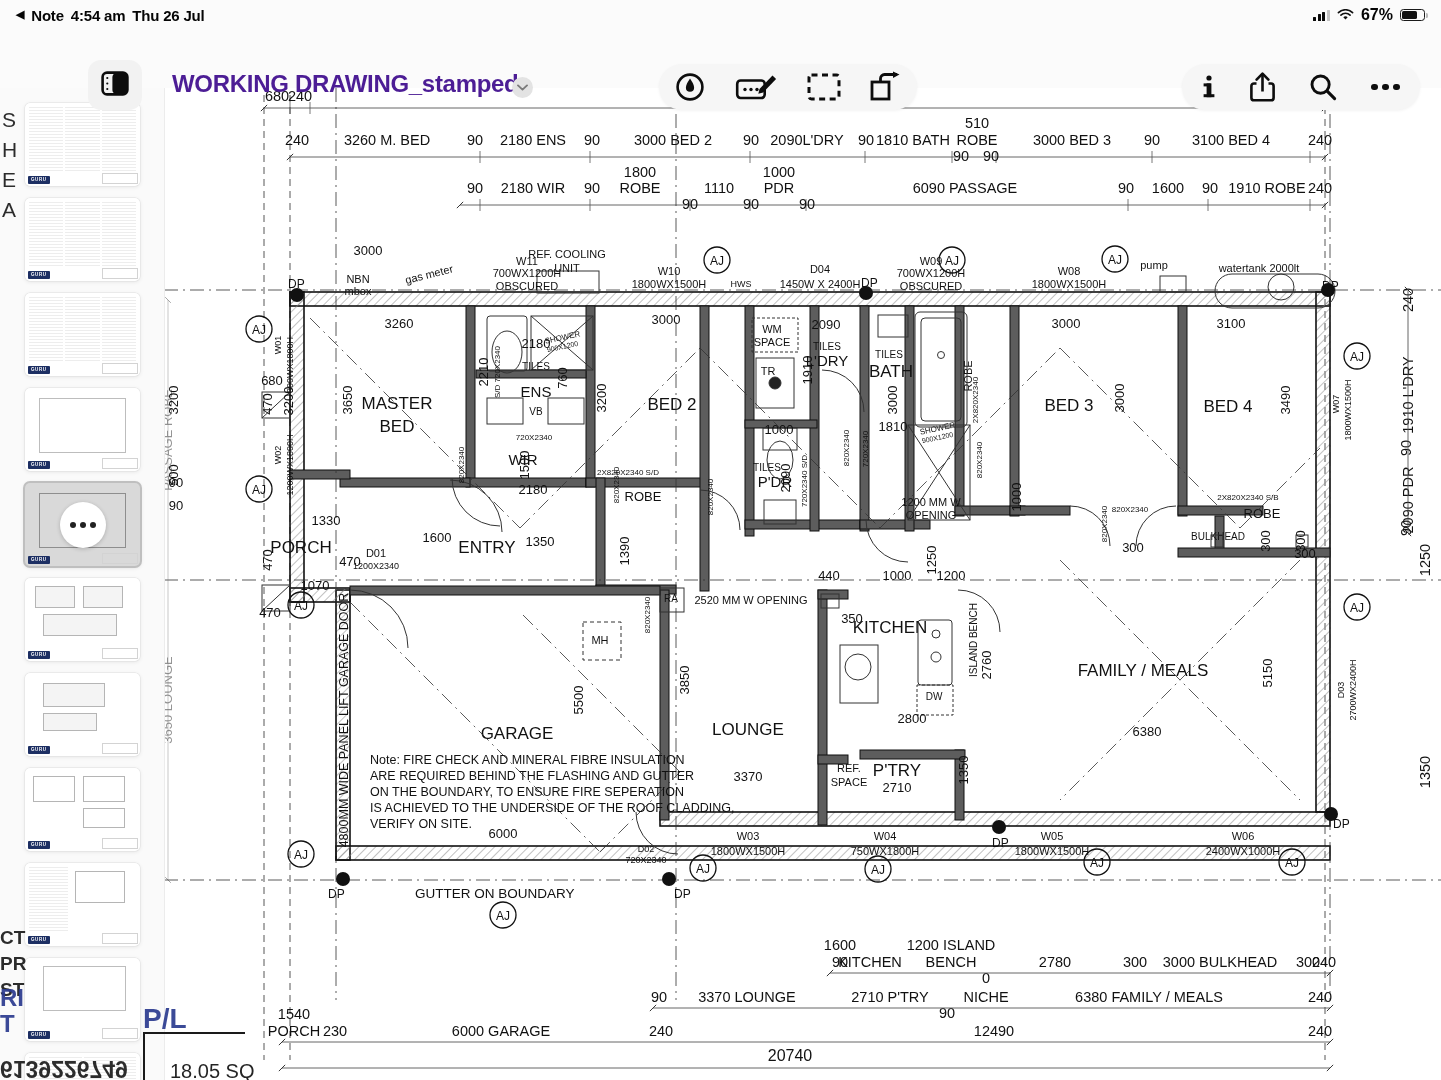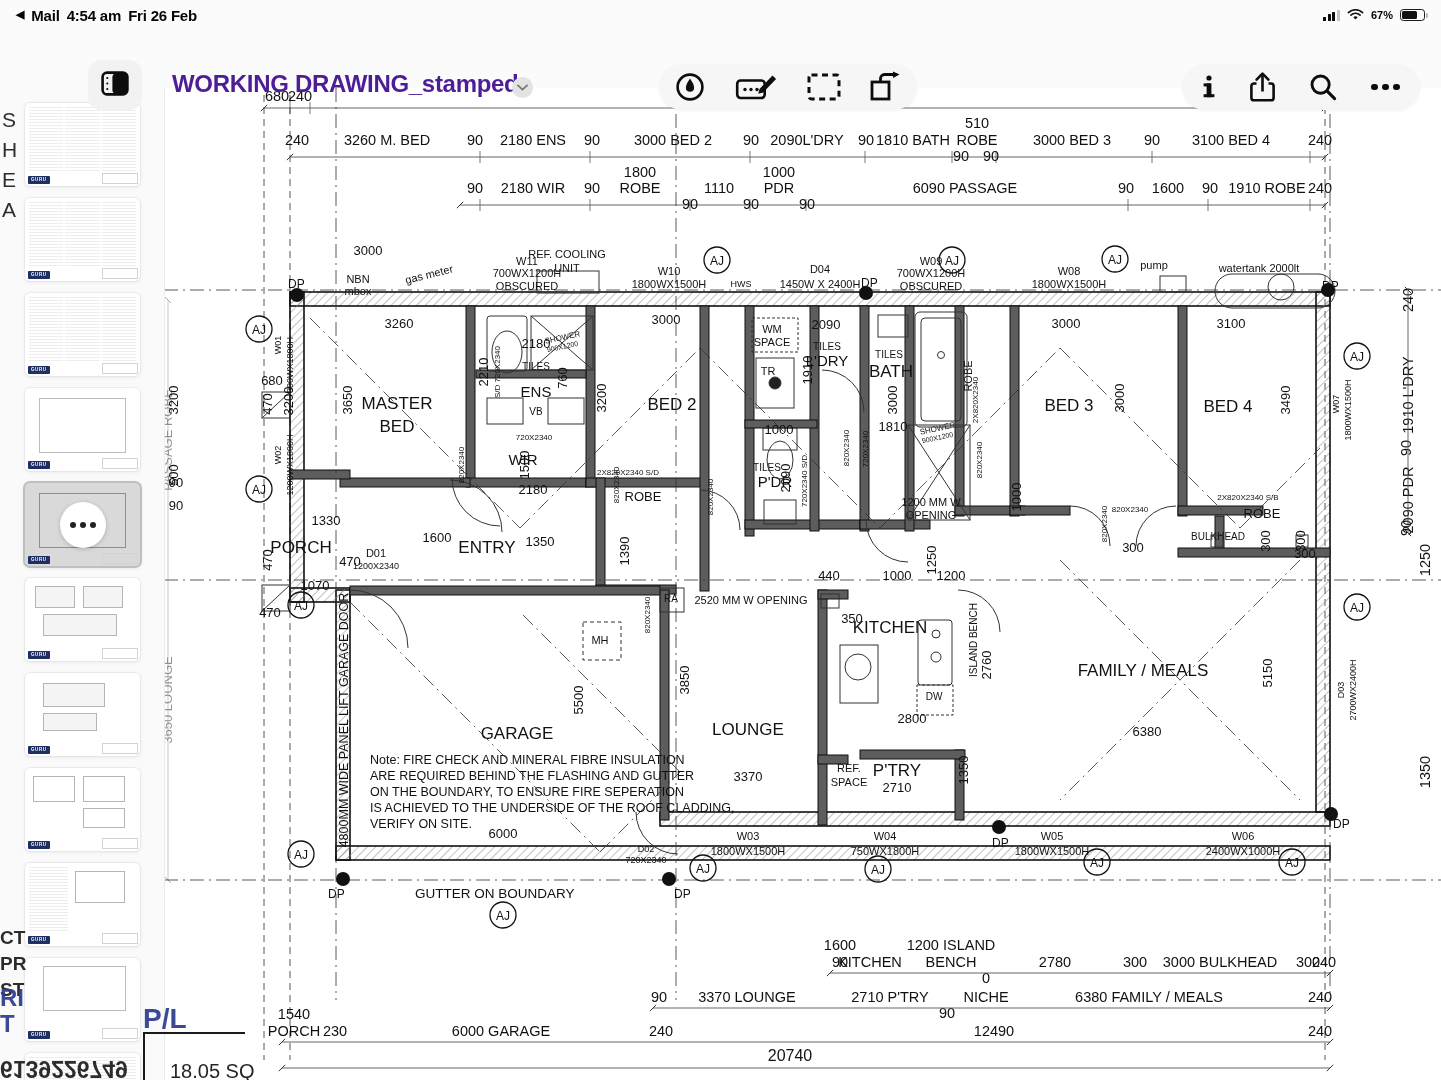--- a/index.html
+++ b/index.html
@@ -9,21 +9,21 @@
     font-family:"Liberation Sans", sans-serif;
     -webkit-font-smoothing:antialiased;
   }
   #app{position:relative;width:1441px;height:1080px;background:#fbfbfb;}
 
   
   .statusbar{position:absolute;left:0;top:0;width:1441px;height:30px;z-index:60;
     display:flex;align-items:center;justify-content:space-between;padding:0 16px;box-sizing:border-box;}
   .sb-left{display:flex;align-items:center;gap:7px;font-size:15px;font-weight:700;color:#050505;letter-spacing:-0.2px;}
   .sb-back{font-size:11px;line-height:1;transform:translateY(-1px);}
-  .sb-right{display:flex;align-items:center;gap:7px;font-size:11px;font-weight:700;color:#050505;}
+  .sb-right{display:flex;align-items:center;gap:7px;font-size:16px;font-weight:700;color:#050505;}
   .bars{display:flex;align-items:flex-end;gap:1.5px;height:11px;}
   .bars i{display:block;width:3px;background:#0a0a0a;border-radius:.5px;}
   .bars i:nth-child(1){height:4px}
   .bars i:nth-child(2){height:6.5px}
   .bars i:nth-child(3){height:9px}
   .bars i:nth-child(4){height:11px;background:#c3c3c3}
   .wifi{position:relative;width:17px;height:12px;}
   .wifi svg{display:block}
   .battery{position:relative;width:25px;height:12px;border:1.6px solid #1a1a1a;border-radius:3.4px;box-sizing:border-box;}
   .battery::after{content:"";position:absolute;right:-4px;top:3.2px;width:2px;height:5px;background:#b9b9b9;border-radius:0 1.5px 1.5px 0;}
@@ -74,23 +74,23 @@
   .lbl{font-family:"Liberation Sans",sans-serif;fill:#111;}
 </style>
 </head>
 <body>
 
 <div id="app">
 
   <div class="statusbar">
     <div class="sb-left">
       <span class="sb-back">◀</span>
-      <span>Mail</span>
+      <span>Note</span>
       <span>4:54 am</span>
-      <span>Fri 26 Feb</span>
+      <span>Thu 26 Jul</span>
     </div>
     <div class="sb-right">
       <span class="bars">
           <i></i>
           <i></i>
           <i></i>
           <i></i>
         </span>
       <span class="wifi">
         <svg width="17" height="12" viewBox="0 0 17 12">

